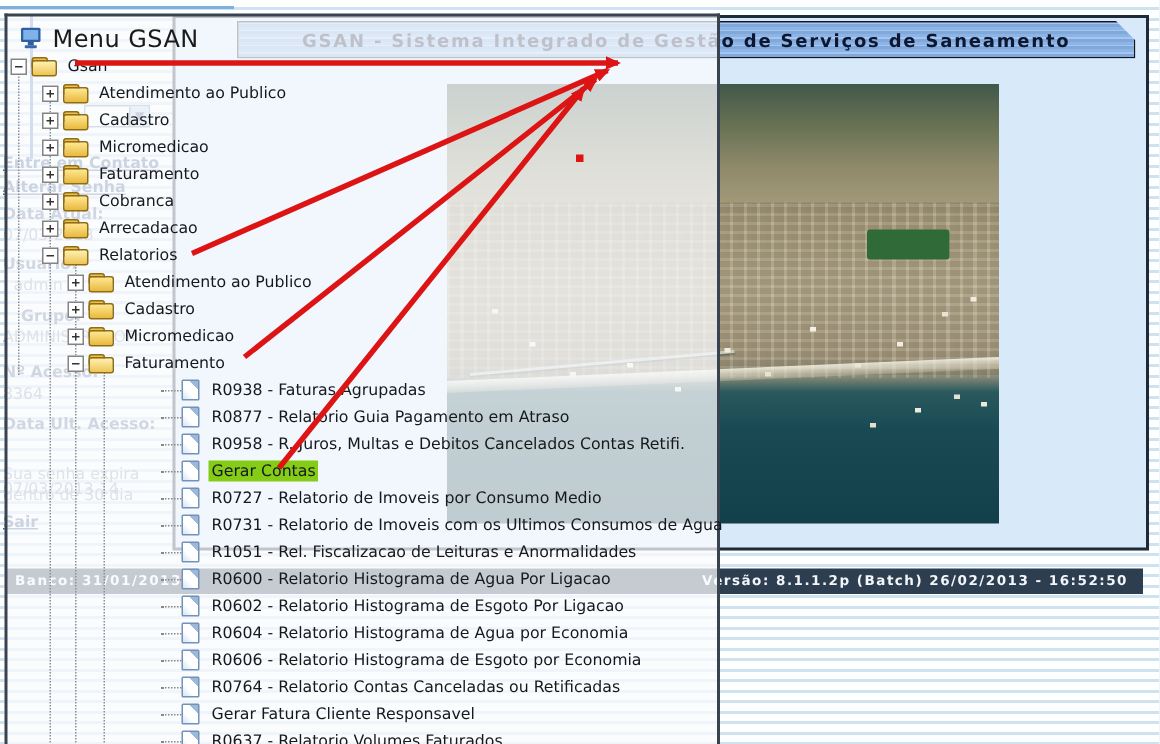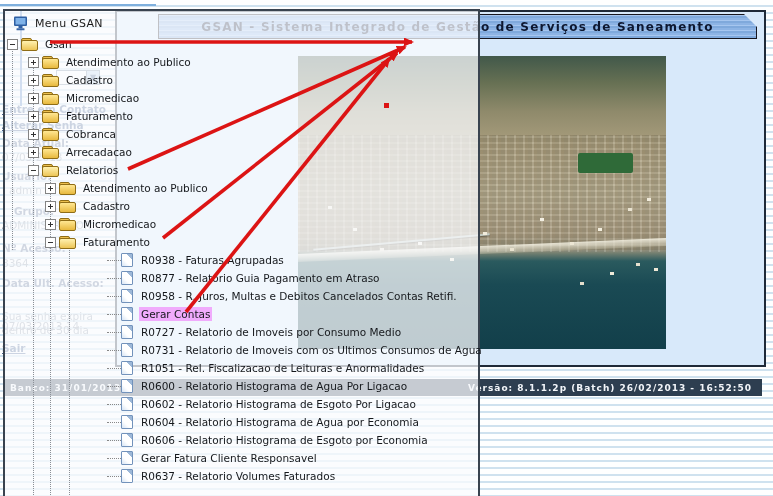--- a/index.html
+++ b/index.html
@@ -55,21 +55,21 @@
   .status-bar { position:absolute; left:4px; top:379px; width:758px; height:17px; z-index:3;
     background:#2d3e50; display:flex; align-items:center; }
   .status-bar .s-left { padding-left:6px; }
   .status-bar .s-right { margin-left:auto; padding-right:10px; }
   .status-bar span { color:#f2f5f9; font-size:9px; font-weight:bold; letter-spacing:1px; white-space:nowrap; }
 
   
   .menu-overlay { position:absolute; left:3px; top:9px; width:477px; height:487px; z-index:10;
     background:rgba(249,251,253,.75); border:2px solid #39434f; border-bottom:none; }
   .menu-header { position:absolute; left:8px; top:5px; display:flex; align-items:center; gap:6px; }
-  .menu-header span { font-size:11px; color:#1a1a1a; letter-spacing:.3px;text-align:right; }
+  .menu-header span { font-size:16px; color:#1a1a1a; letter-spacing:.3px;text-align:right; }
 
   .guide { position:absolute; width:1px; border-left:1px dotted #8a8f96; }
   .g1 { left:7px;  top:37px;  height:202px; }
   .g2 { left:28px; top:46px;  height:438px; }
   .g3 { left:45px; top:164px; height:320px; }
   .g4 { left:64px; top:236px; height:248px; }
 
   .tree { position:absolute; left:0; top:24px; right:0; }
   .row { height:18px; display:flex; align-items:center; white-space:nowrap; font-size:10.5px; color:#15181c; }
   .l0 { padding-left:2px; }
@@ -85,21 +85,21 @@
   .fold::before { content:""; position:absolute; left:0; top:0; width:9px; height:5px;
     background:#edc04e; border:1px solid #8f6d16; border-radius:2px 2px 0 0; }
   .fold::after { content:""; position:absolute; left:0; top:2px; right:0; bottom:0;
     background:linear-gradient(180deg,#ffe792,#e8b93e); border:1px solid #8f6d16; border-radius:2px; }
   .fold.open::after { background:linear-gradient(180deg,#fff1b0,#edc556); }
 
   .stub { width:14px; height:1px; border-top:1px dotted #888; flex:none; align-self:center; }
   .doc { width:12px; height:14px; flex:none; margin-right:6px; border:1px solid #7292bb; border-radius:1px;
     background:linear-gradient(225deg,#9db8d8 0 4px,#ffffff 4px 62%,#d6e4f4 100%); }
   .lbl { padding:1px 2px; }
-  .selected { background:#f0abfc; }
+  .selected { background:#84cc16; }
   .linked { }
 
   
   .arrows { position:absolute; left:0; top:0; z-index:20; pointer-events:none; }
 </style>
 </head>
 <body>
 
 <div class="screen">
 
@@ -279,20 +279,25 @@
         <span class="lbl">R0604 - Relatorio Histograma de Agua por Economia</span>
       </div>
       <div class="row l3">
         <span class="stub"></span>
         <span class="doc"></span>
         <span class="lbl">R0606 - Relatorio Histograma de Esgoto por Economia</span>
       </div>
       <div class="row l3">
         <span class="stub"></span>
         <span class="doc"></span>
+        <span class="lbl">R0764 - Relatorio Contas Canceladas ou Retificadas</span>
+      </div>
+      <div class="row l3">
+        <span class="stub"></span>
+        <span class="doc"></span>
         <span class="lbl">Gerar Fatura Cliente Responsavel</span>
       </div>
       <div class="row l3">
         <span class="stub"></span>
         <span class="doc"></span>
         <span class="lbl">R0637 - Relatorio Volumes Faturados</span>
       </div>
     </div>
   </div>
 

